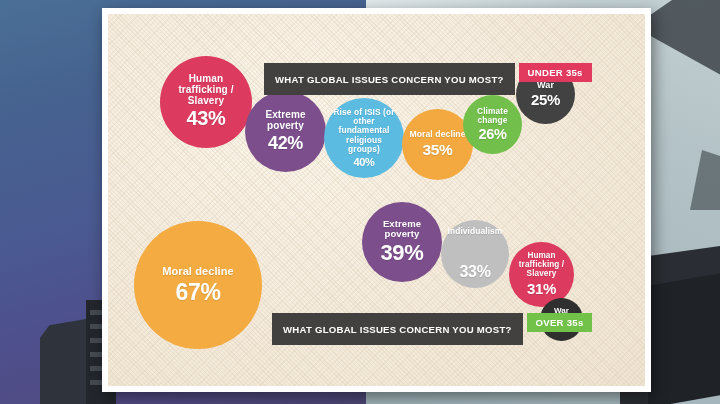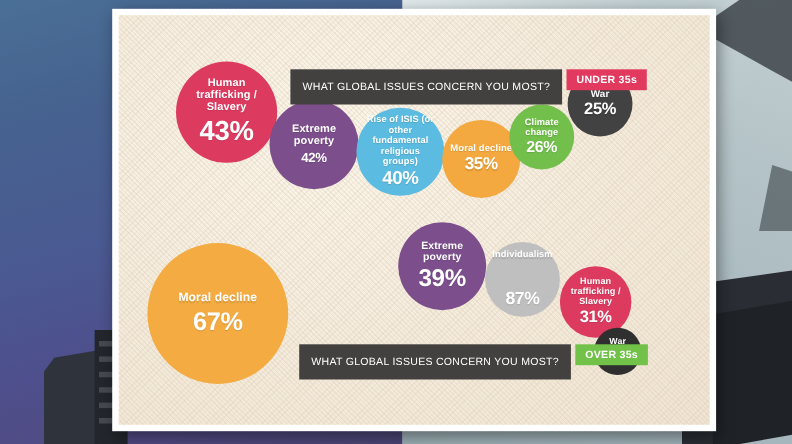--- a/index.html
+++ b/index.html
@@ -62,21 +62,21 @@
     line-height:1.08; text-shadow:0 1px 1px rgba(0,0,0,.12);
   }
   .bubble .lbl { font-weight:700; letter-spacing:.1px; padding:0 6px; }
   .bubble .pct { font-weight:700; letter-spacing:-.3px; margin-top:2px; }
 
   
   .banner {
     position:absolute; display:flex; align-items:stretch; height:19px;
   }
   .banner .q {
-    background:#43413f; color:#fff; font-weight:400;
+    background:#43413f; color:#fff; font-weight:700;
     font-size:9.6px; letter-spacing:.25px;
     display:flex; align-items:center; padding:16px 11px; white-space:nowrap;text-align:right;
   }
   .banner .tag {
     color:#fff; font-weight:700; font-size:9.6px; letter-spacing:.25px;
     display:flex; align-items:center; padding:0 9px; white-space:nowrap;
     margin-left:4px;
   }
 </style>
 </head>
@@ -100,31 +100,31 @@
   <div class="bld b5"></div>
   <div class="bld b6"></div>
   <div class="bld b3"></div>
   <div class="bld b4"></div>
 
   <div id="card">
     <div id="paper">
 
       <div class="bubble" style="left:52px; top:42px; width:92px; height:92px; background:#dc3b5f;">
         <div class="lbl" style="font-size:10px;">Human trafficking / Slavery</div>
-        <div class="pct" style="font-size:25px;">43%</div>
+        <div class="pct" style="font-size:20px;">43%</div>
       </div>
 
       <div class="bubble" style="left:137px; top:77px; width:81px; height:81px; background:#7c4f8c;">
         <div class="lbl" style="font-size:10px;">Extreme poverty</div>
-        <div class="pct" style="font-size:12px;">42%</div>
+        <div class="pct" style="font-size:18px;">42%</div>
       </div>
 
       <div class="bubble" style="left:216px; top:84px; width:80px; height:80px; background:#5cbbe0;">
         <div class="lbl" style="font-size:8.4px; line-height:1.12;">Rise of ISIS (or other fundamental religious groups)</div>
-        <div class="pct" style="font-size:17px;">40%</div>
+        <div class="pct" style="font-size:11px;">40%</div>
       </div>
 
       <div class="bubble" style="left:294px; top:95px; width:71px; height:71px; background:#f3a93f;">
         <div class="lbl" style="font-size:8.6px;">Moral decline</div>
         <div class="pct" style="font-size:15.5px;">35%</div>
       </div>
 
       <div class="bubble" style="left:355px; top:81px; width:59px; height:59px; background:#72bf4b;">
         <div class="lbl" style="font-size:8.4px;">Climate change</div>
         <div class="pct" style="font-size:14.5px;">26%</div>
@@ -146,21 +146,21 @@
       </div>
 
 
       <div class="bubble" style="left:254px; top:188px; width:80px; height:80px; background:#7c4f8c;">
         <div class="lbl" style="font-size:9.5px;">Extreme poverty</div>
         <div class="pct" style="font-size:22px;">39%</div>
       </div>
 
       <div class="bubble" style="left:333px; top:206px; width:68px; height:68px; background:#bfbfbf;gap:25px;">
         <div class="lbl" style="font-size:8.4px;">Individualism</div>
-        <div class="pct" style="font-size:16px;">87%</div>
+        <div class="pct" style="font-size:16px;">33%</div>
       </div>
 
       <div class="bubble" style="left:401px; top:228px; width:65px; height:65px; background:#dc3b5f;">
         <div class="lbl" style="font-size:8.2px;">Human trafficking / Slavery</div>
         <div class="pct" style="font-size:15px;">31%</div>
       </div>
 
       <div class="bubble" style="left:432px; top:284px; width:43px; height:43px; background:#2f2f2f;">
         <div class="lbl" style="font-size:8px;">War</div>
         <div class="pct" style="font-size:14px;">15%</div>

